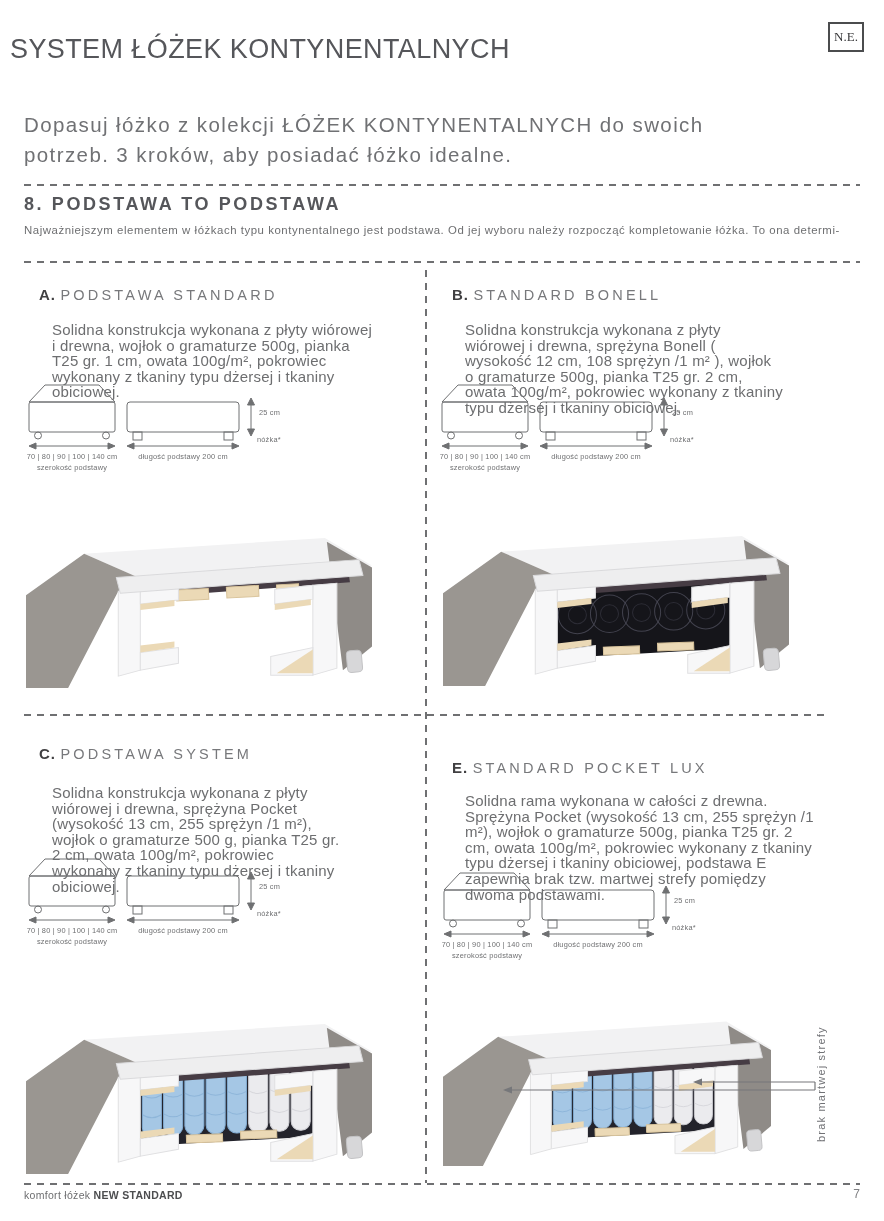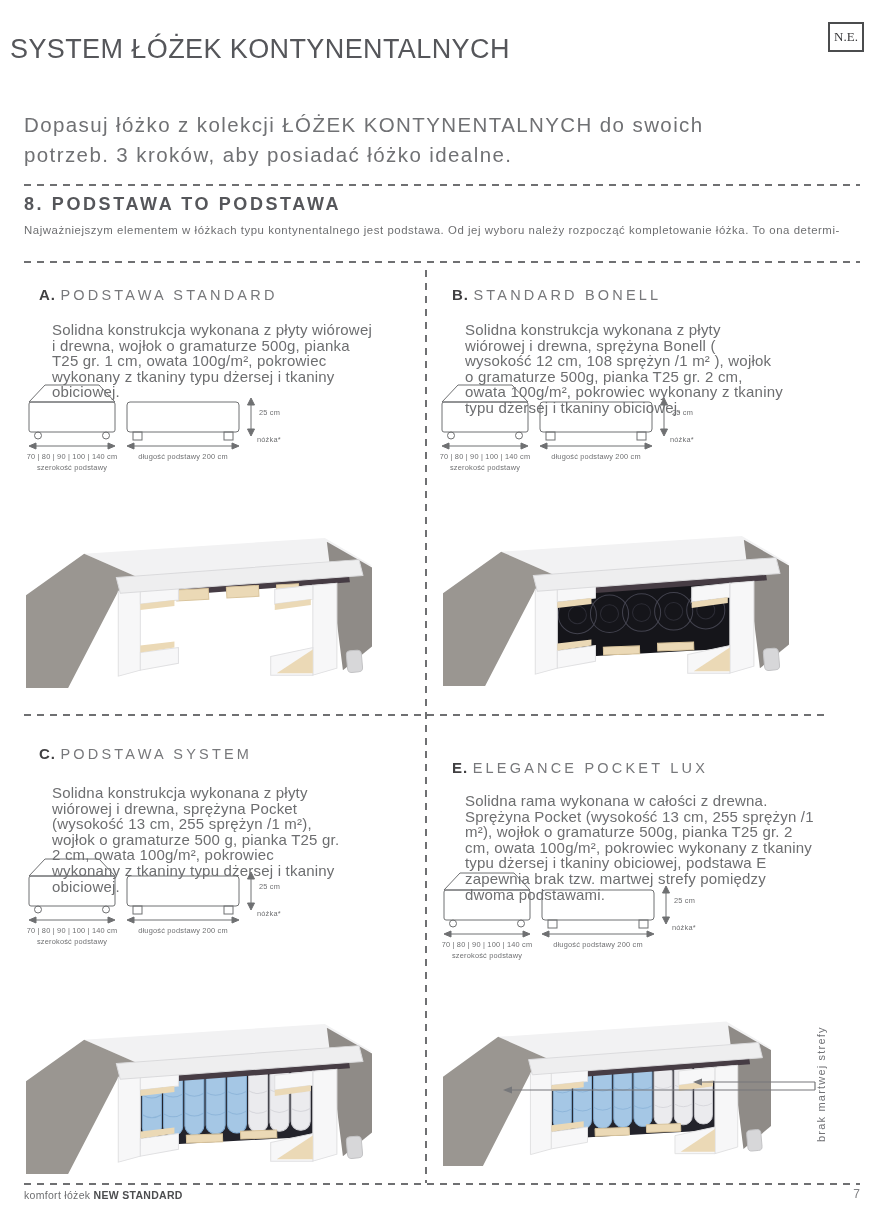--- a/index.html
+++ b/index.html
@@ -312,21 +312,21 @@
   </g>
   <polygon points="90,48 332,30 336,46 94,64" fill="#eeeeef" stroke="#dadadc" stroke-linejoin="round"></polygon>
   <rect x="320" y="122" width="15" height="22" rx="4" fill="#d7d7d9" stroke="#c3c3c5" transform="rotate(-5 327 133)"></rect>
 </svg>
     </div>
 </section>
 
 <section class="product" id="prodE">
   <div class="p-head">
     <span class="p-letter">E.</span>
-    <span class="p-name">ELEGANCE POCKET LUX</span>
+    <span class="p-name">STANDARD POCKET LUX</span>
   </div>
   <p class="p-desc">Solidna rama wykonana w całości z drewna. Sprężyna Pocket (wysokość 13 cm, 255 sprężyn /1 m²), wojłok o gramaturze 500g, pianka T25 gr. 2 cm, owata 100g/m², pokrowiec wykonany z tkaniny typu dżersej i tkaniny obiciowej, podstawa E zapewnia brak tzw. martwej strefy pomiędzy dwoma podstawami.</p>
   <div class="diagram-slot">
   <svg width="290" height="92" viewBox="0 0 290 92">
     <g fill="none" stroke="#6f7072" stroke-width="1">
       <polygon points="18,3 72,3 88,20 2,20"></polygon>
       <rect x="2" y="20" width="86" height="30" rx="2"></rect>
       <circle cx="11" cy="53.5" r="3.5"></circle>
       <circle cx="79" cy="53.5" r="3.5"></circle>
     </g>

